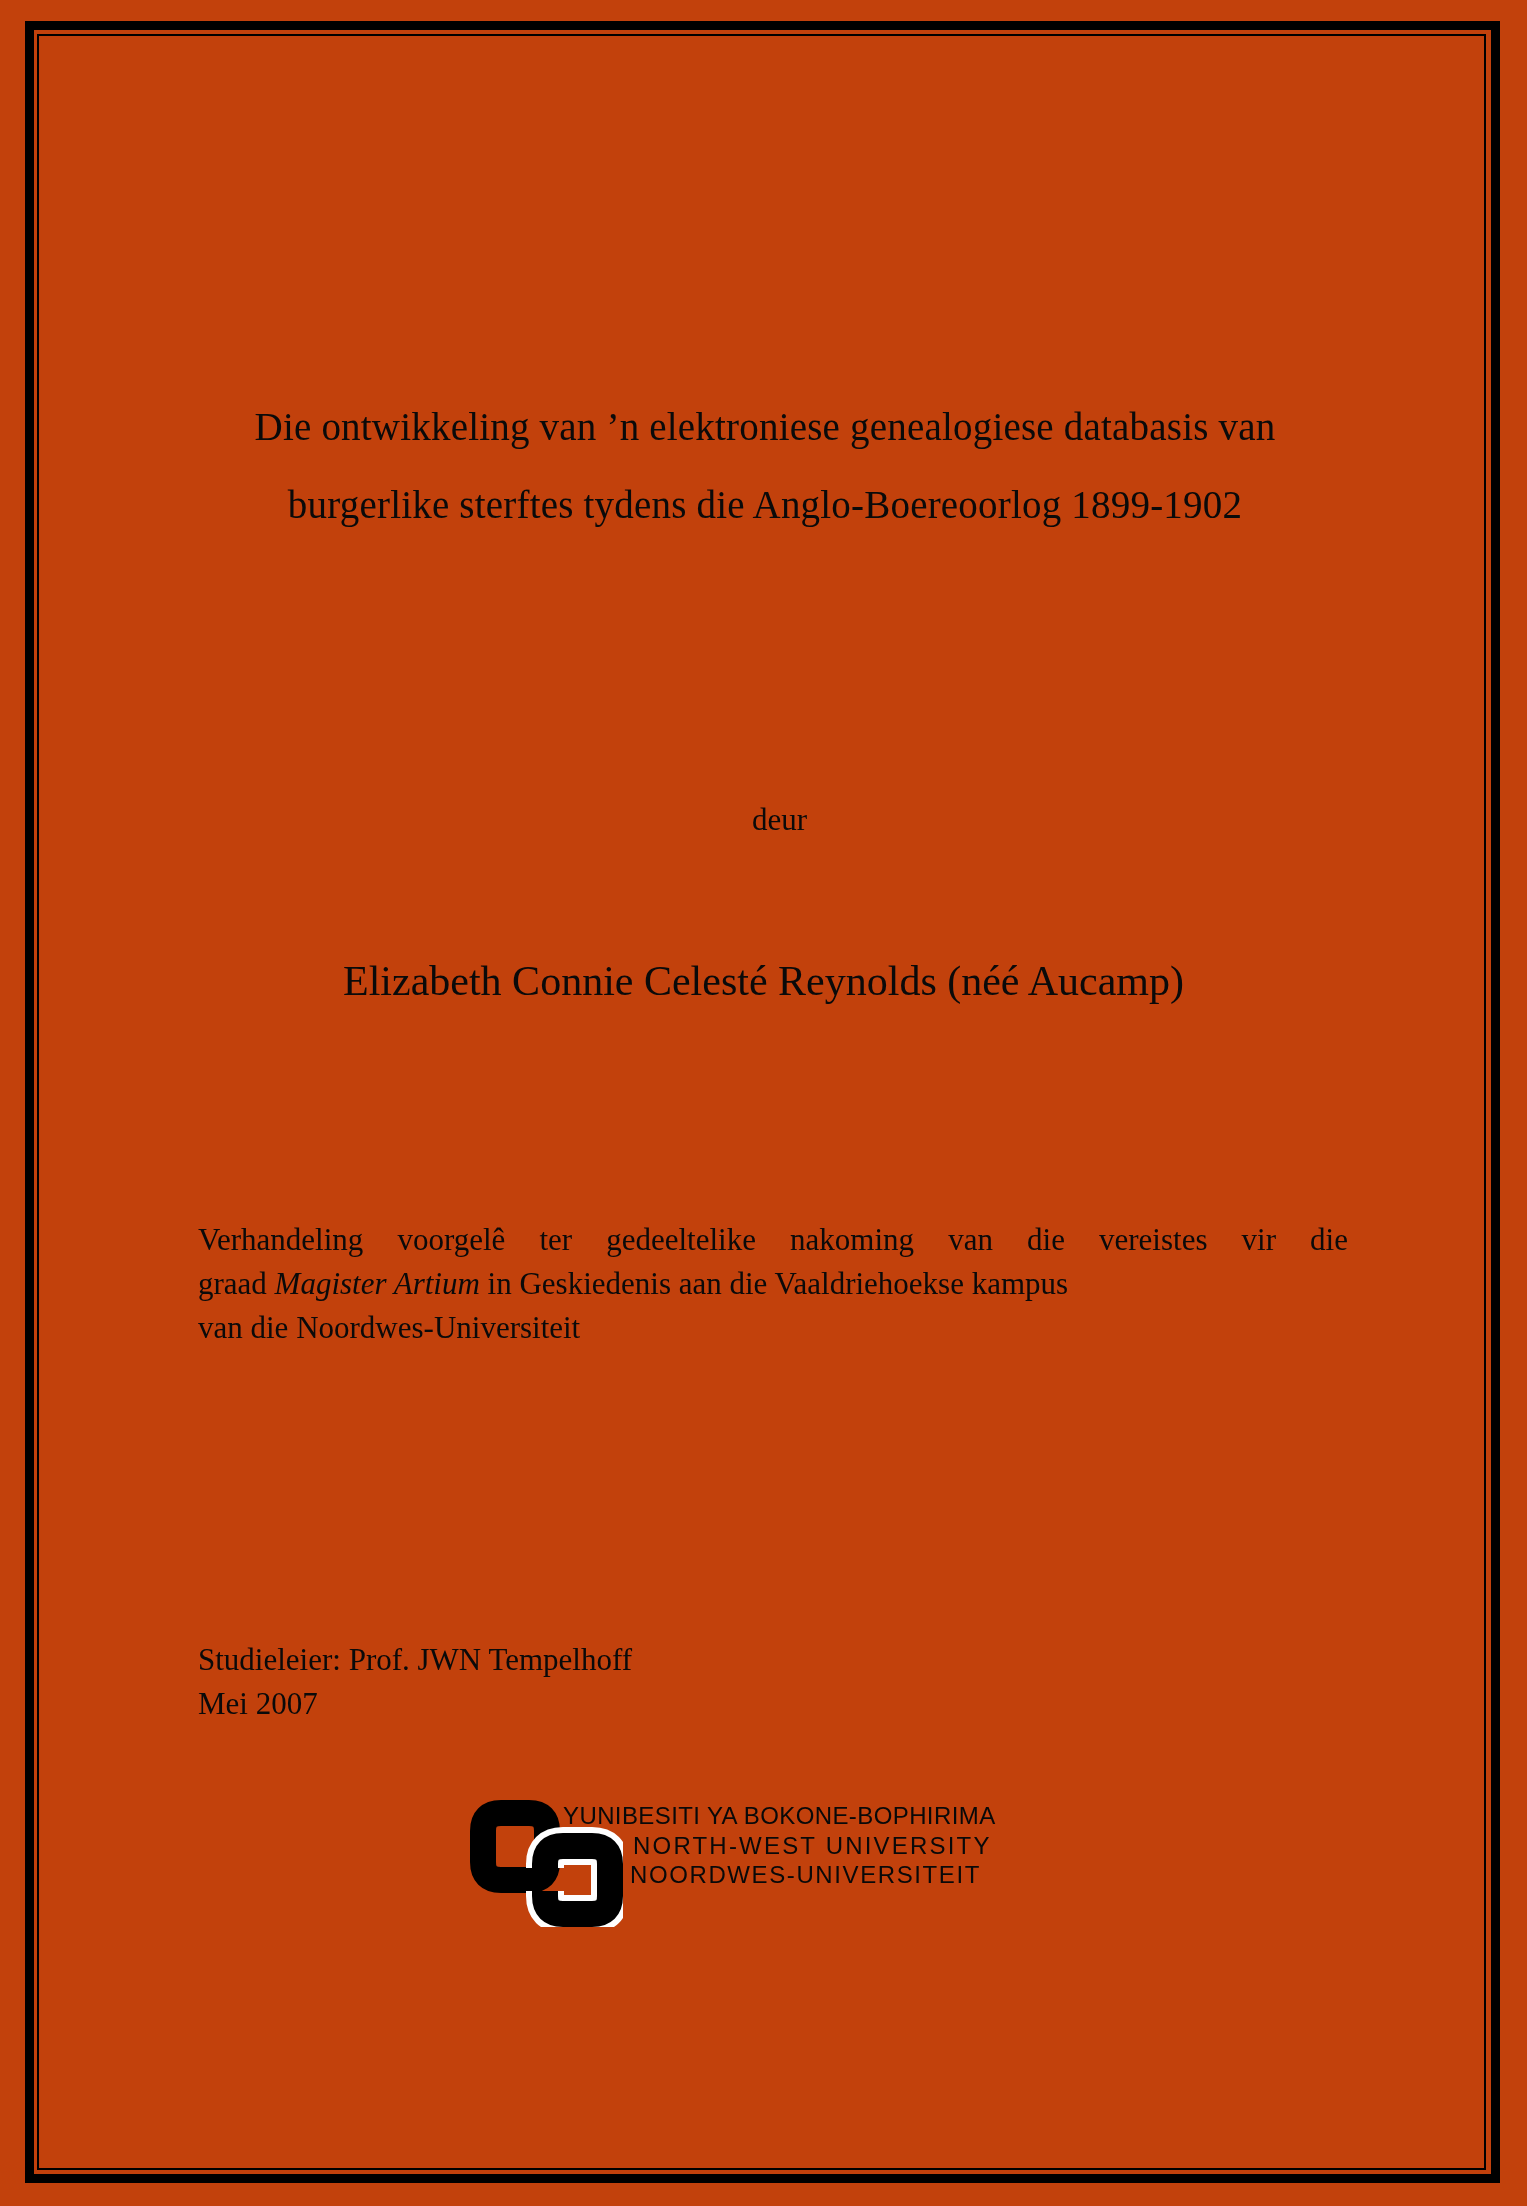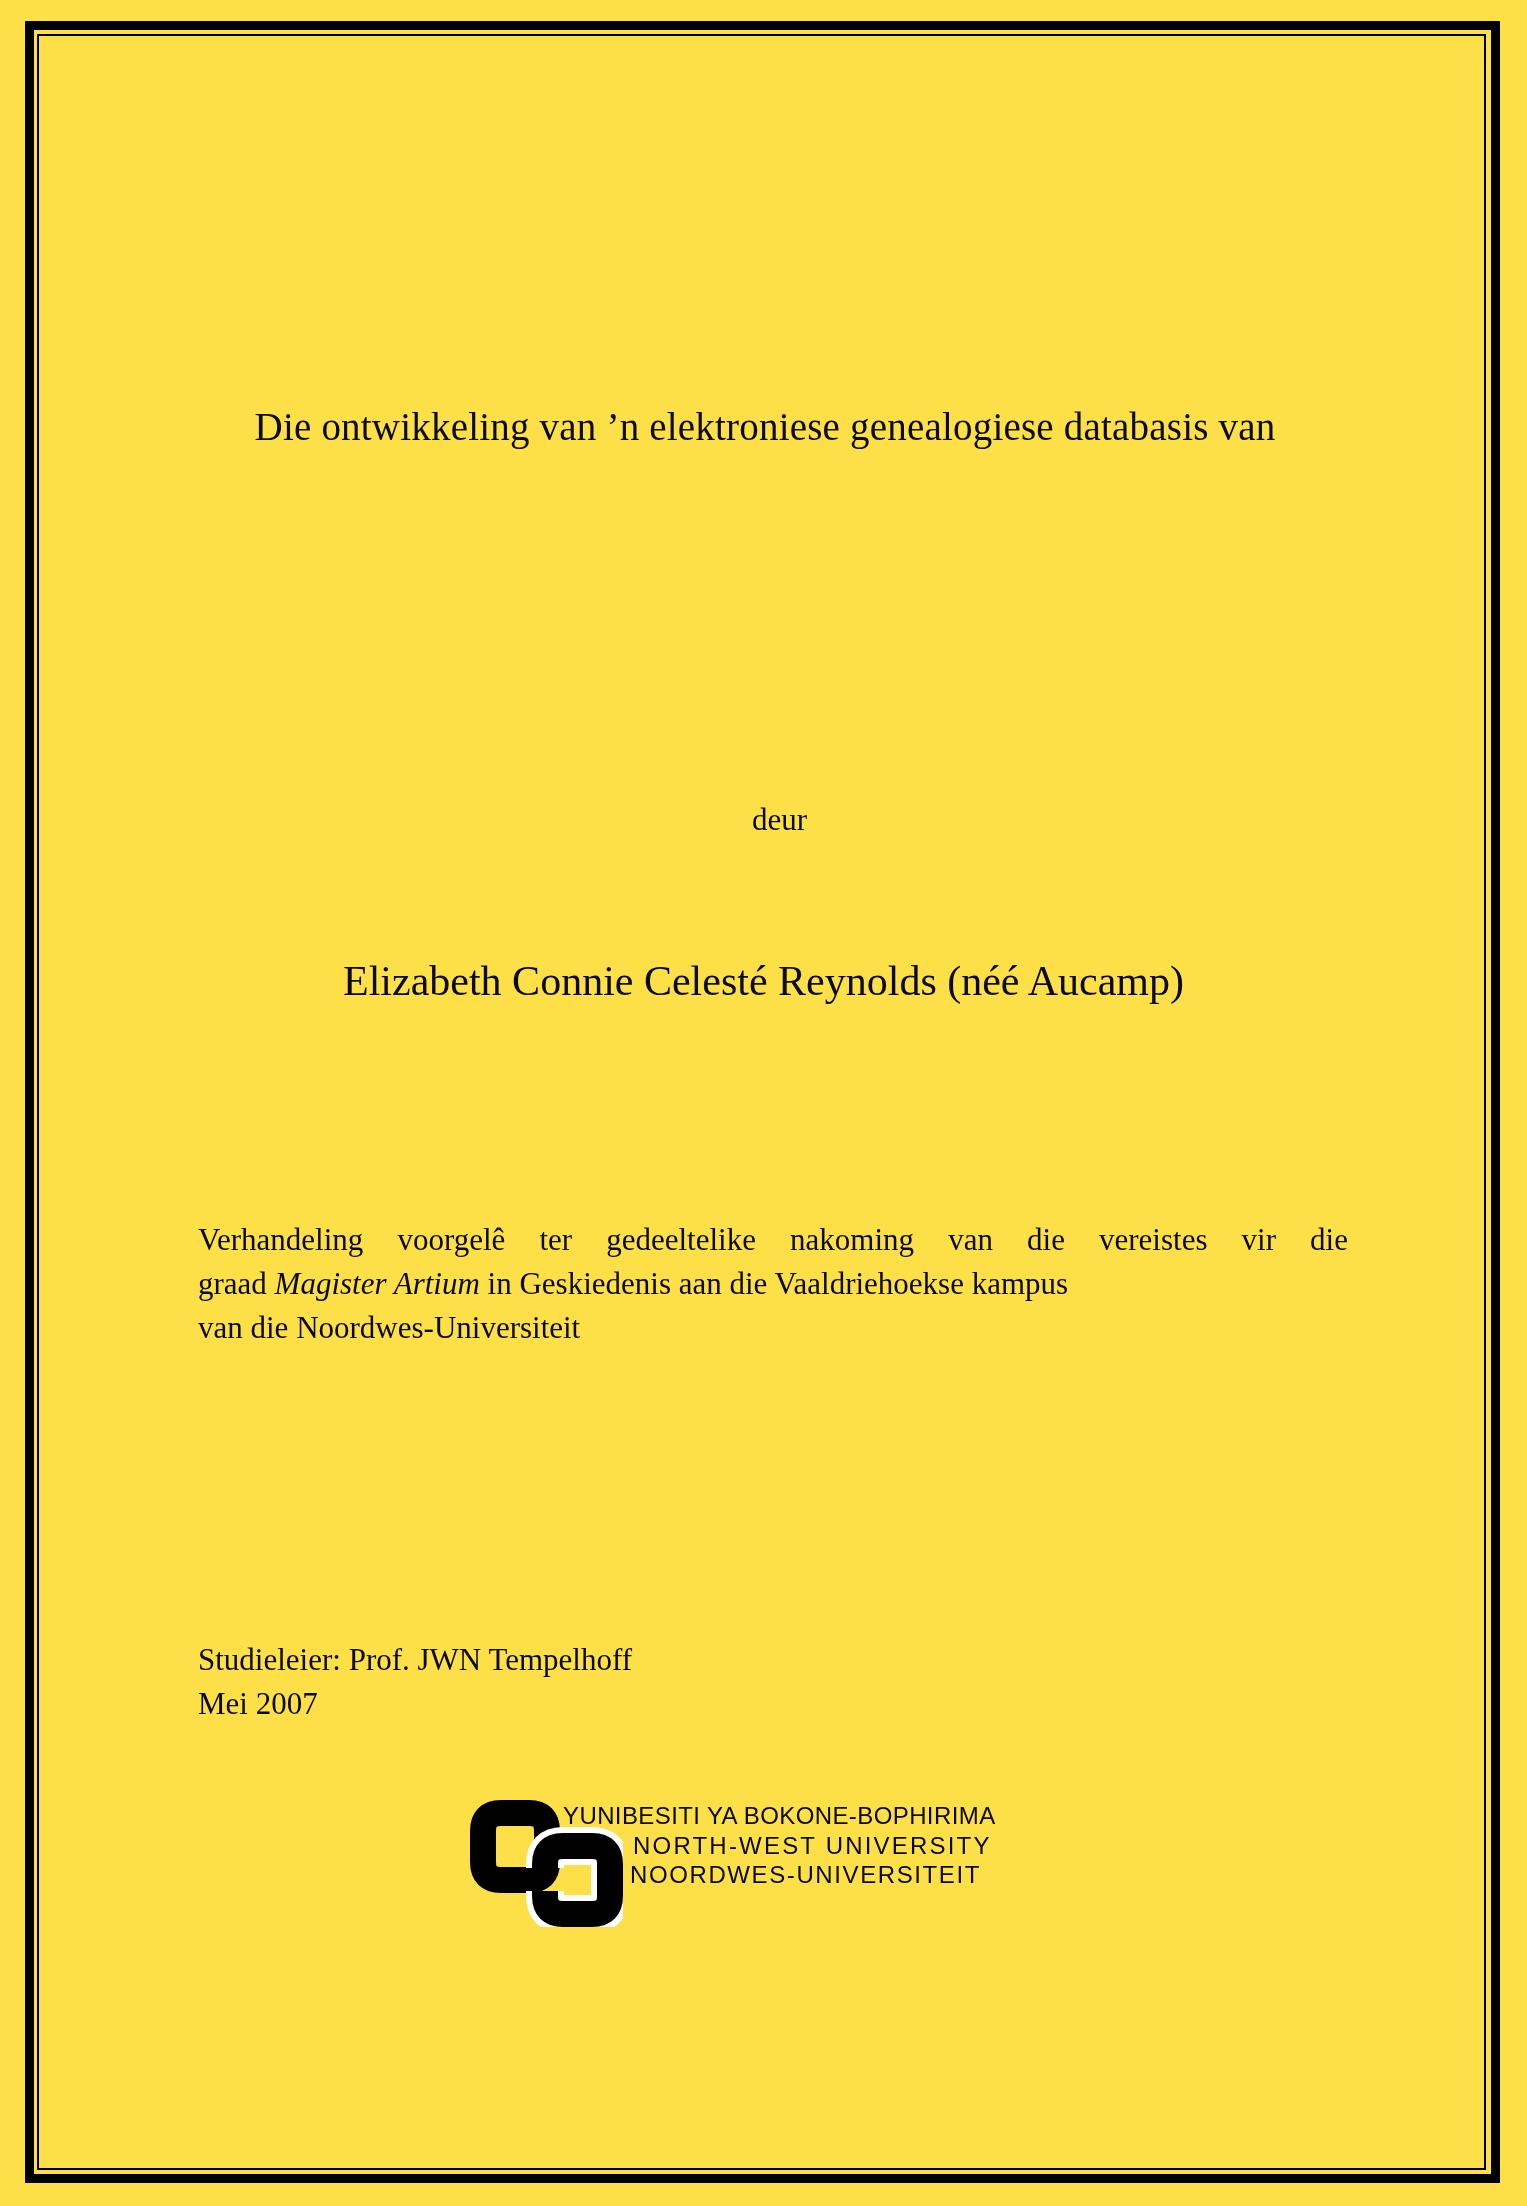--- a/index.html
+++ b/index.html
@@ -4,21 +4,21 @@
 <style>
   html, body {
     margin: 0;
     padding: 0;
     background: #ffffff;
   }
   .page {
     position: relative;
     width: 1527px;
     height: 2206px;
-    background: #fde047;
+    background: #c2410c;
     font-family: "Liberation Serif", "DejaVu Serif", serif;
     color: #0a0a0a;
     overflow: hidden;
   }
   .frame-outer {
     position: absolute;
     left: 25px; top: 21px; right: 27px; bottom: 23px;
     border: 9px solid #000;
   }
   .frame-inner {
@@ -89,20 +89,21 @@
 </head>
 <body>
 
 <div class="page">
 
   <div class="frame-outer"></div>
   <div class="frame-inner"></div>
 
   <div class="thesis-title">
     <div>Die ontwikkeling van ’n elektroniese genealogiese databasis van</div>
+    <div>burgerlike sterftes tydens die Anglo-Boereoorlog 1899-1902</div>
   </div>
 
   <div class="byline">deur</div>
 
   <div class="author">Elizabeth Connie Celesté Reynolds (néé Aucamp)</div>
 
   <div class="statement">
     <div class="justified-line">Verhandeling voorgelê ter gedeeltelike nakoming van die vereistes vir die</div>
     <div><span>graad </span><span class="italic">Magister Artium</span><span> in Geskiedenis aan die Vaaldriehoekse kampus</span></div>
     <div>van die Noordwes-Universiteit</div>

